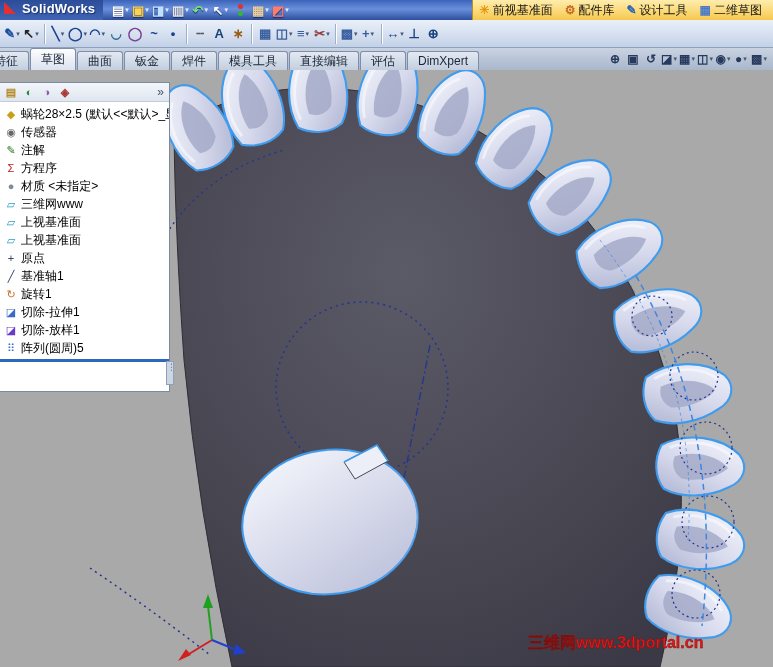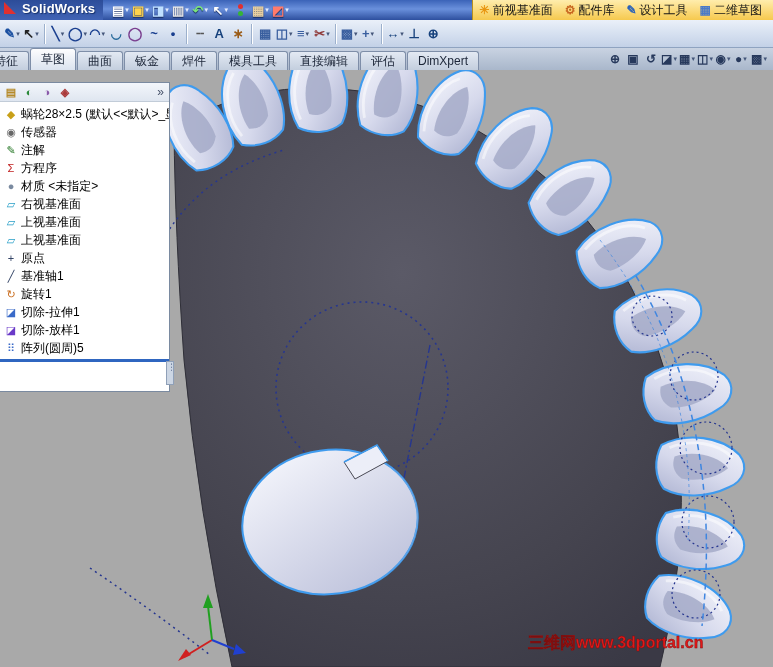--- a/index.html
+++ b/index.html
@@ -431,21 +431,21 @@
           <div class="tree-row">
             <i class="tree-icon" style="color: rgb(192, 32, 32);">Σ</i>
             <span class="tree-label">方程序</span>
           </div>
           <div class="tree-row">
             <i class="tree-icon" style="color: rgb(122, 138, 160);">●</i>
             <span class="tree-label">材质 &lt;未指定&gt;</span>
           </div>
           <div class="tree-row">
             <i class="tree-icon" style="color: rgb(42, 160, 200);">▱</i>
-            <span class="tree-label">右视基准面</span>
+            <span class="tree-label">三维网www</span>
           </div>
           <div class="tree-row">
             <i class="tree-icon" style="color: rgb(42, 160, 200);">▱</i>
             <span class="tree-label">上视基准面</span>
           </div>
           <div class="tree-row">
             <i class="tree-icon" style="color: rgb(42, 160, 200);">▱</i>
             <span class="tree-label">上视基准面</span>
           </div>
           <div class="tree-row">

